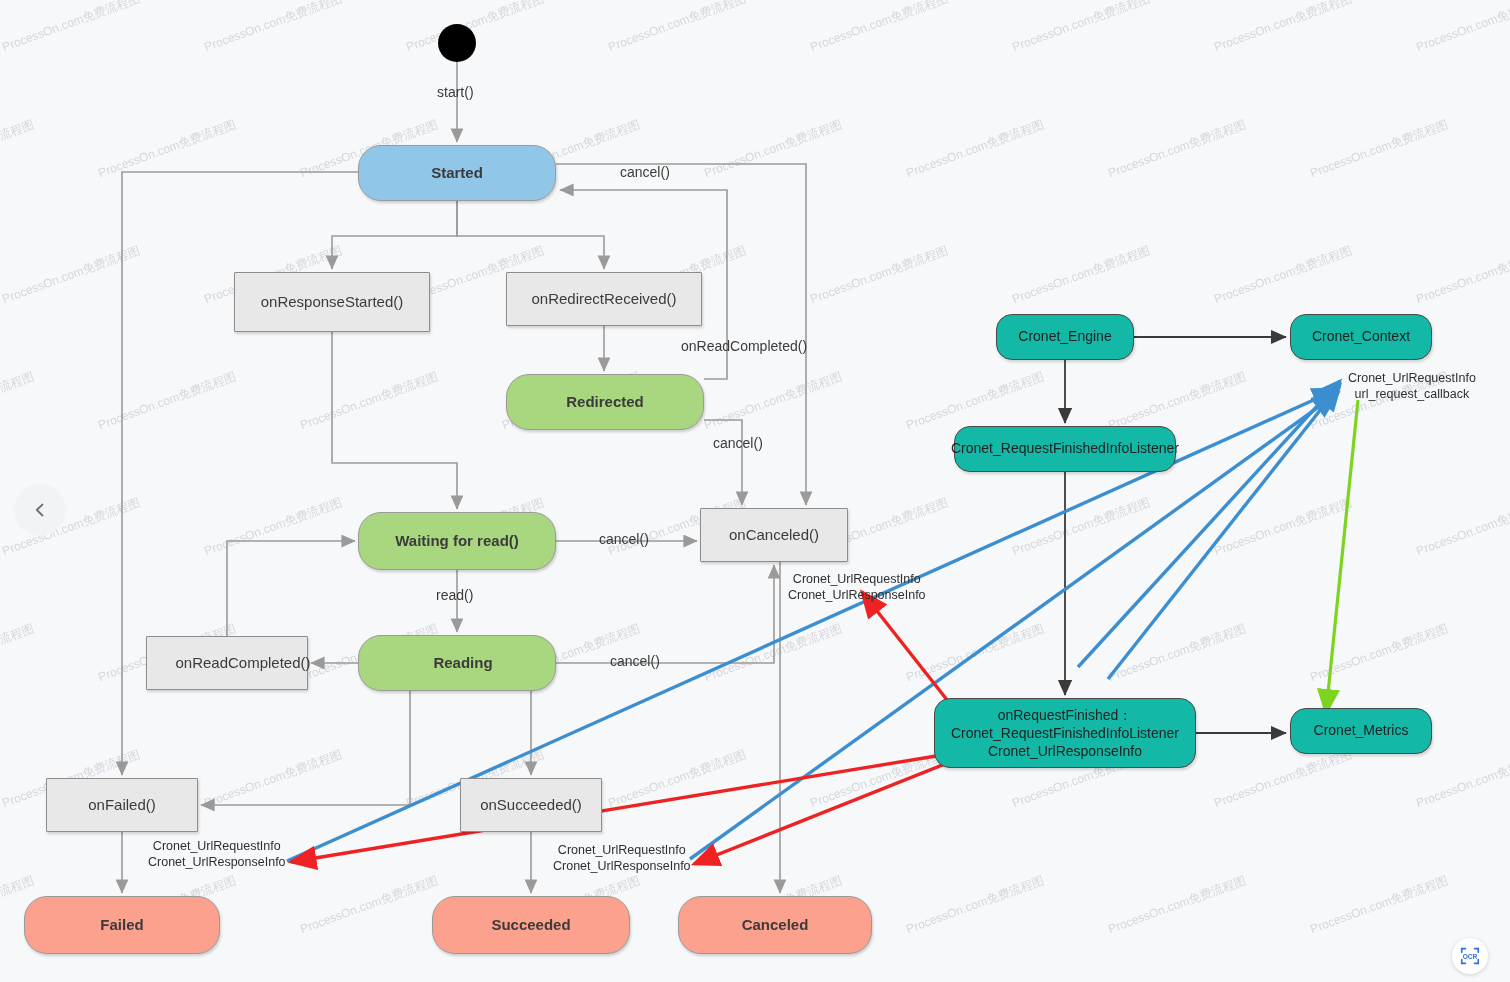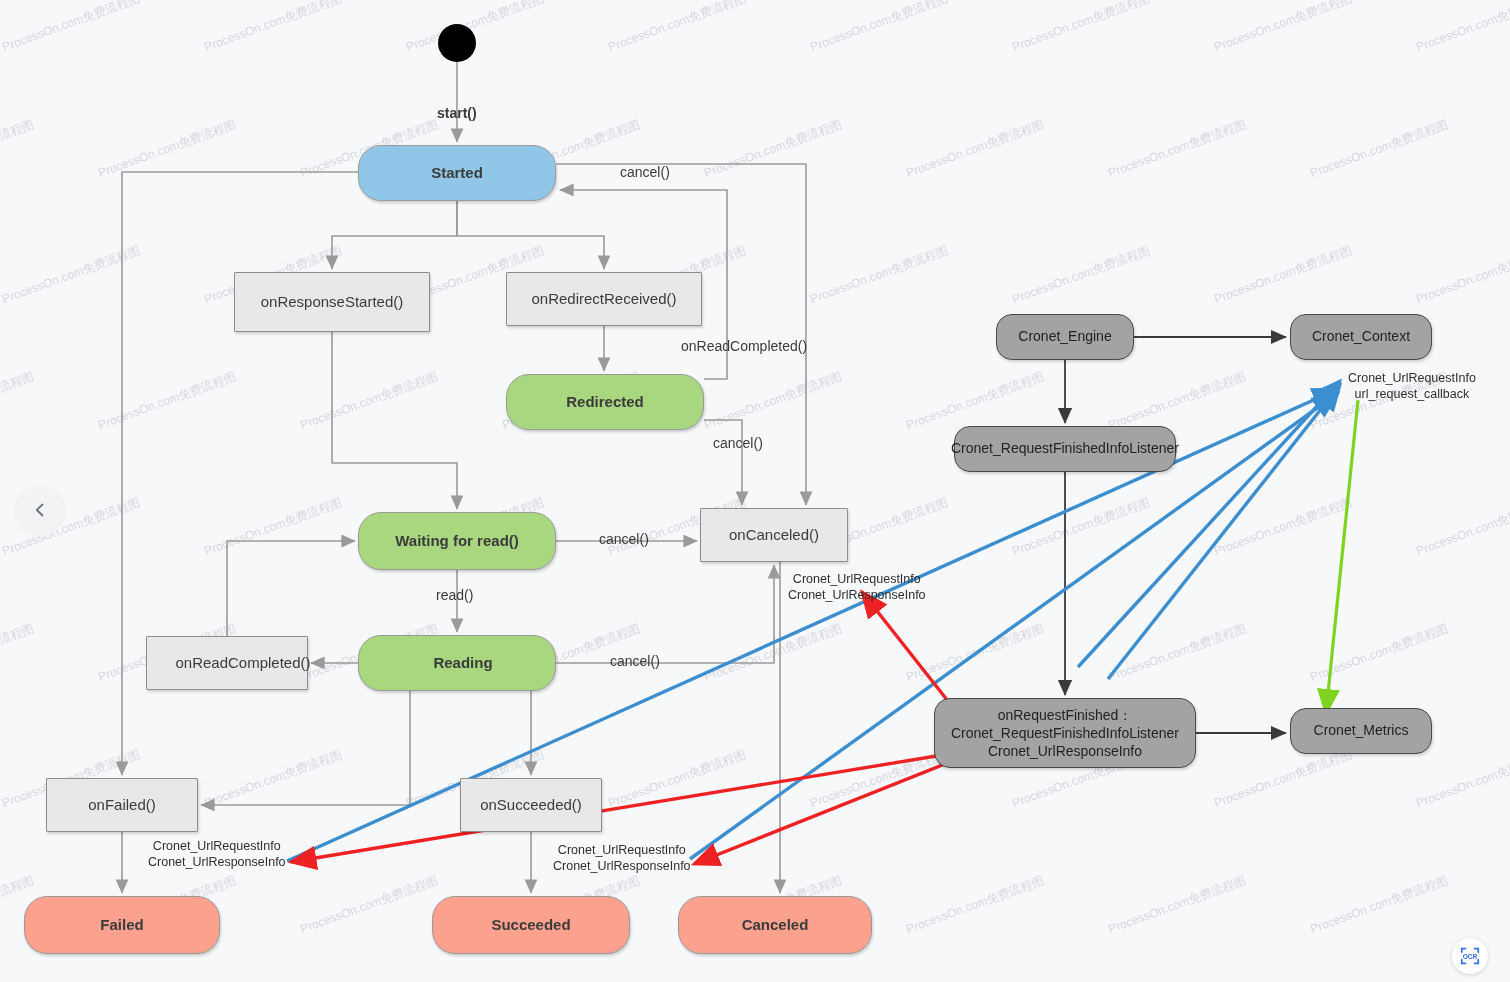--- a/index.html
+++ b/index.html
@@ -74,21 +74,21 @@
     background: #e8e8e8;
     border: 1px solid #8d8d8d;
     border-radius: 1px;
     font-size: 15px;
     font-weight: normal;
     box-shadow: 1px 2px 3px rgba(0,0,0,.16);
   }
 
   
   .cronet {
-    background: #a3a3a3;
+    background: #14b8a6;
     border: 1.4px solid #4a4a4a;
     border-radius: 16px;
     font-size: 14px;
     font-weight: normal;
     color: #222;
     box-shadow: 1px 2px 3px rgba(0,0,0,.16);
   }
   .cronet.multiline { line-height: 1.3; }
 
   
@@ -348,21 +348,21 @@
       <div class="node cronet" style="left: 1290px; top: 708px; width: 142px; height: 46px;">
         <span>Cronet_Metrics</span>
       </div>
       <div class="node cronet multiline" style="left: 934px; top: 698px; width: 262px; height: 70px;">
         <div>
           <div>onRequestFinished：</div>
           <div>Cronet_RequestFinishedInfoListener</div>
           <div>Cronet_UrlResponseInfo</div>
         </div>
       </div>
-      <div class="edge-label" style="left: 437px; top: 105px; font-weight: bold;">start()</div>
+      <div class="edge-label" style="left: 437px; top: 84px;">start()</div>
       <div class="edge-label" style="left: 620px; top: 164px;">cancel()</div>
       <div class="edge-label" style="left: 681px; top: 338px;">onReadCompleted()</div>
       <div class="edge-label" style="left: 713px; top: 435px;">cancel()</div>
       <div class="edge-label" style="left: 599px; top: 531px;">cancel()</div>
       <div class="edge-label" style="left: 436px; top: 587px;">read()</div>
       <div class="edge-label" style="left: 610px; top: 653px;">cancel()</div>
       <div class="annot" style="left: 788px; top: 572px;">
         <div>Cronet_UrlRequestInfo</div>
         <div>Cronet_UrlResponseInfo</div>
       </div>

